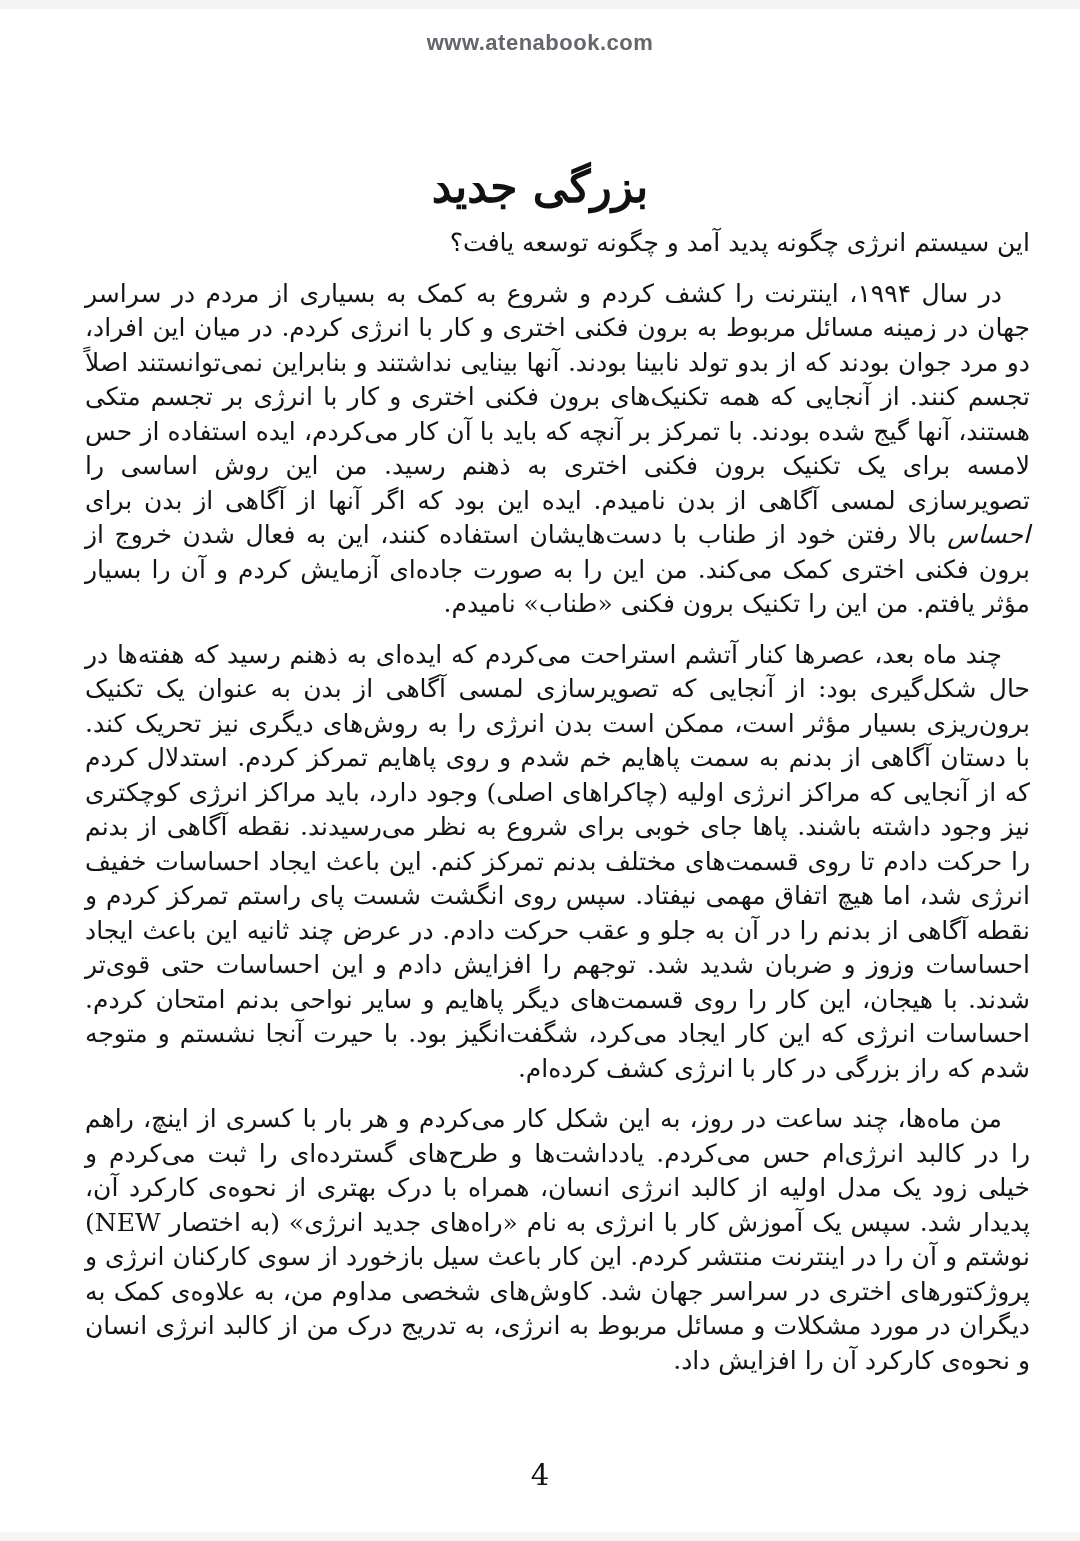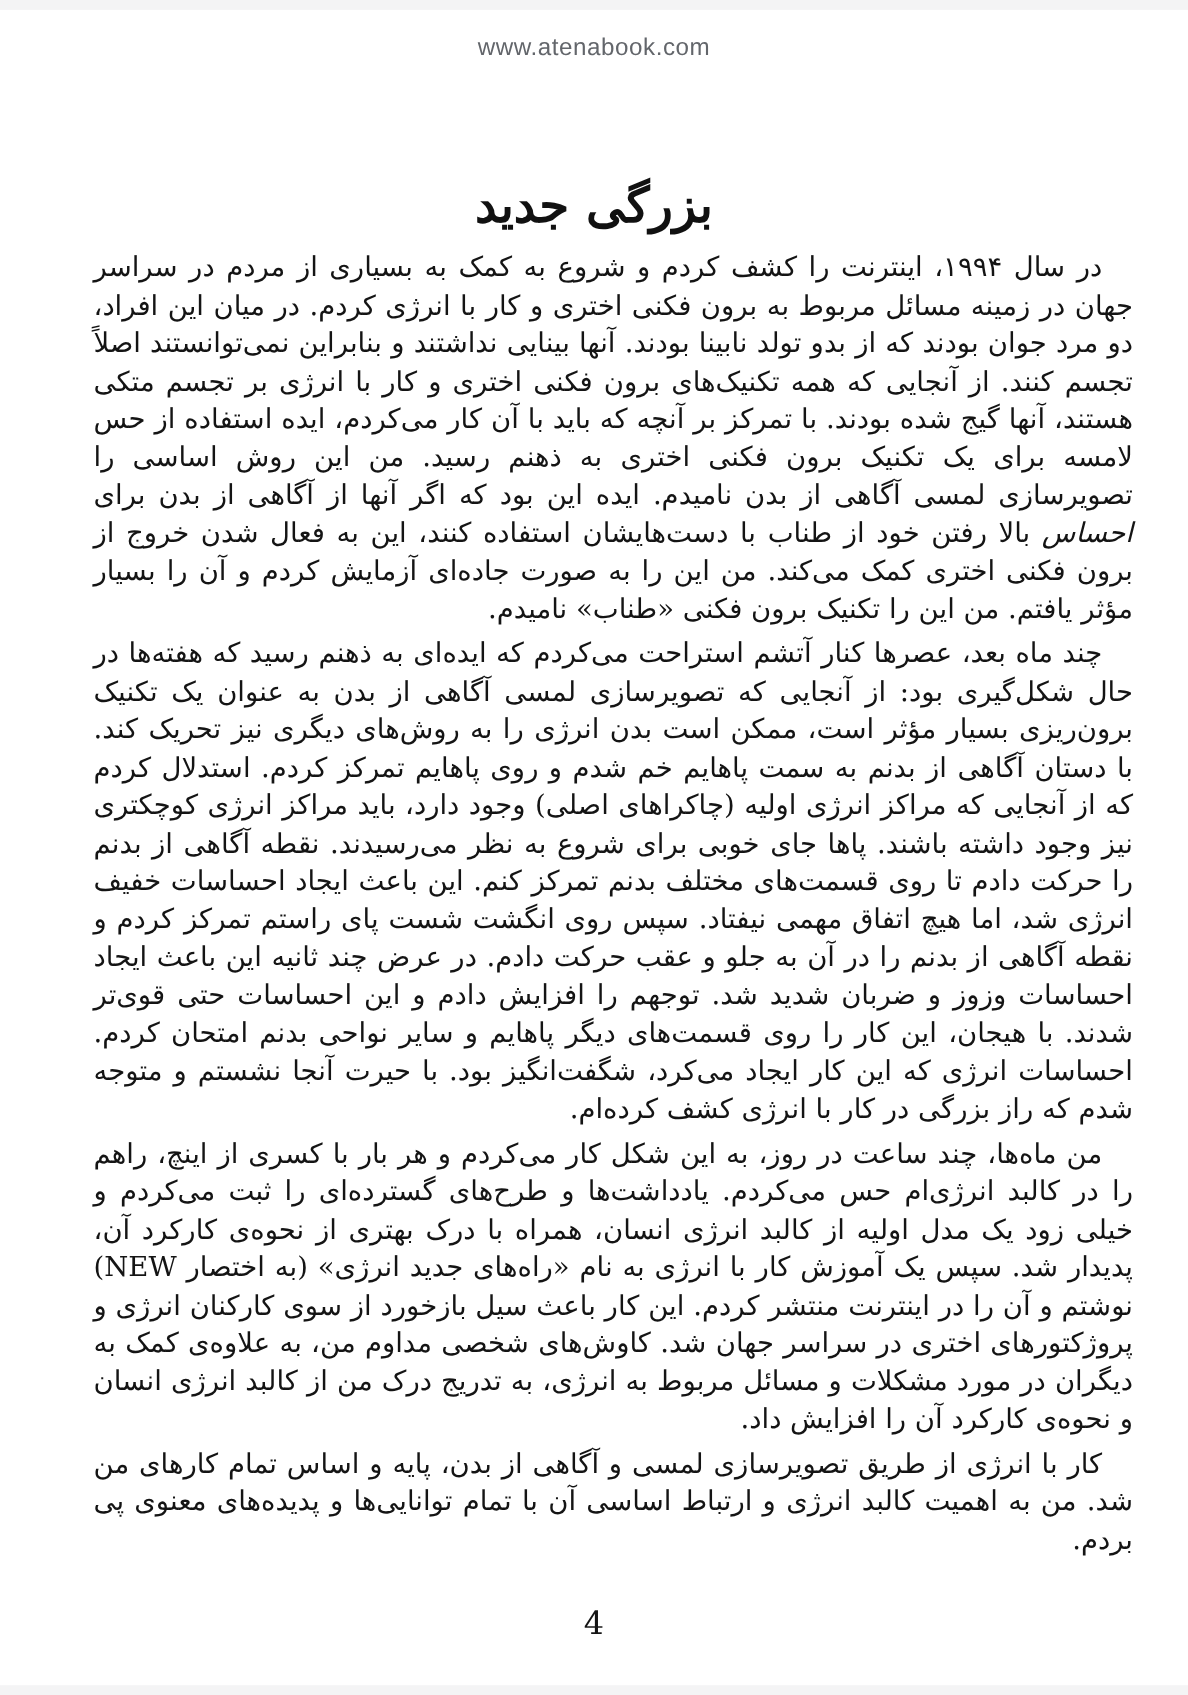--- a/index.html
+++ b/index.html
@@ -27,20 +27,21 @@
   .header-url {
     position: absolute;
     top: 30px;
     left: 0;
     width: 1080px;
     text-align: center;
     font-size: 22px;
     color: #63666b;
     letter-spacing: 0.5px;
     font-family: "Liberation Sans", sans-serif;
+    font-weight: bold;
   }
   .chapter-title {
     position: absolute;
     top: 132px;
     left: 0;
     width: 1080px;
     text-align: center;
     direction: rtl;
     font-size: 44px;
     font-weight: bold;
@@ -58,21 +59,21 @@
     text-justify: inter-word;
     font-size: 25px;
     line-height: 34.5px;
     color: #141414;
     font-family: "DejaVu Serif", serif;
   }
   .body-text p {
     margin: 0;
   }
   .body-text p + p {
-    margin-top: 6px;
+    margin-top: 16px;
   }
   .body-text p.indent {
     text-indent: 28px;
   }
   .italic-word {
     font-style: italic;
   }
   .page-number {
     position: absolute;
     top: 1458px;
@@ -90,28 +91,28 @@
 <div class="page">
 
   <div class="edge-strip top"></div>
 
   <div class="header-url">www.atenabook.com</div>
 
   <h1 class="chapter-title">بزرگی جدید</h1>
 
   <section class="body-text">
 
+    <p>این سیستم انرژی چگونه پدید آمد و چگونه توسعه یافت؟</p>
 
     <p class="indent"><span>در سال ۱۹۹۴، اینترنت را کشف کردم و شروع به کمک به بسیاری از مردم در سراسر جهان در زمینه مسائل مربوط به برون فکنی اختری و کار با انرژی کردم. در میان این افراد، دو مرد جوان بودند که از بدو تولد نابینا بودند. آنها بینایی نداشتند و بنابراین نمی‌توانستند اصلاً تجسم کنند. از آنجایی که همه تکنیک‌های برون فکنی اختری و کار با انرژی بر تجسم متکی هستند، آنها گیج شده بودند. با تمرکز بر آنچه که باید با آن کار می‌کردم، ایده استفاده از حس لامسه برای یک تکنیک برون فکنی اختری به ذهنم رسید. من این روش اساسی را تصویرسازی لمسی آگاهی از بدن نامیدم. ایده این بود که اگر آنها از آگاهی از بدن برای </span><span class="italic-word">احساس</span><span> بالا رفتن خود از طناب با دست‌هایشان استفاده کنند، این به فعال شدن خروج از برون فکنی اختری کمک می‌کند. من این را به صورت جاده‌ای آزمایش کردم و آن را بسیار مؤثر یافتم. من این را تکنیک برون فکنی «طناب» نامیدم.</span></p>
 
     <p class="indent">چند ماه بعد، عصرها کنار آتشم استراحت می‌کردم که ایده‌ای به ذهنم رسید که هفته‌ها در حال شکل‌گیری بود: از آنجایی که تصویرسازی لمسی آگاهی از بدن به عنوان یک تکنیک برون‌ریزی بسیار مؤثر است، ممکن است بدن انرژی را به روش‌های دیگری نیز تحریک کند. با دستان آگاهی از بدنم به سمت پاهایم خم شدم و روی پاهایم تمرکز کردم. استدلال کردم که از آنجایی که مراکز انرژی اولیه (چاکراهای اصلی) وجود دارد، باید مراکز انرژی کوچکتری نیز وجود داشته باشند. پاها جای خوبی برای شروع به نظر می‌رسیدند. نقطه آگاهی از بدنم را حرکت دادم تا روی قسمت‌های مختلف بدنم تمرکز کنم. این باعث ایجاد احساسات خفیف انرژی شد، اما هیچ اتفاق مهمی نیفتاد. سپس روی انگشت شست پای راستم تمرکز کردم و نقطه آگاهی از بدنم را در آن به جلو و عقب حرکت دادم. در عرض چند ثانیه این باعث ایجاد احساسات وزوز و ضربان شدید شد. توجهم را افزایش دادم و این احساسات حتی قوی‌تر شدند. با هیجان، این کار را روی قسمت‌های دیگر پاهایم و سایر نواحی بدنم امتحان کردم. احساسات انرژی که این کار ایجاد می‌کرد، شگفت‌انگیز بود. با حیرت آنجا نشستم و متوجه شدم که راز بزرگی در کار با انرژی کشف کرده‌ام.</p>
 
     <p class="indent">من ماه‌ها، چند ساعت در روز، به این شکل کار می‌کردم و هر بار با کسری از اینچ، راهم را در کالبد انرژی‌ام حس می‌کردم. یادداشت‌ها و طرح‌های گسترده‌ای را ثبت می‌کردم و خیلی زود یک مدل اولیه از کالبد انرژی انسان، همراه با درک بهتری از نحوه‌ی کارکرد آن، پدیدار شد. سپس یک آموزش کار با انرژی به نام «راه‌های جدید انرژی» (به اختصار NEW) نوشتم و آن را در اینترنت منتشر کردم. این کار باعث سیل بازخورد از سوی کارکنان انرژی و پروژکتورهای اختری در سراسر جهان شد. کاوش‌های شخصی مداوم من، به علاوه‌ی کمک به دیگران در مورد مشکلات و مسائل مربوط به انرژی، به تدریج درک من از کالبد انرژی انسان و نحوه‌ی کارکرد آن را افزایش داد.</p>
 
-    <p class="indent">کار با انرژی از طریق تصویرسازی لمسی و آگاهی از بدن، پایه و اساس تمام کارهای من شد. من به اهمیت کالبد انرژی و ارتباط اساسی آن با تمام توانایی‌ها و پدیده‌های معنوی پی بردم.</p>
 
   </section>
 
   <div class="page-number">4</div>
 
   <div class="edge-strip bottom"></div>
 
 </div>
 
 </body></html>

